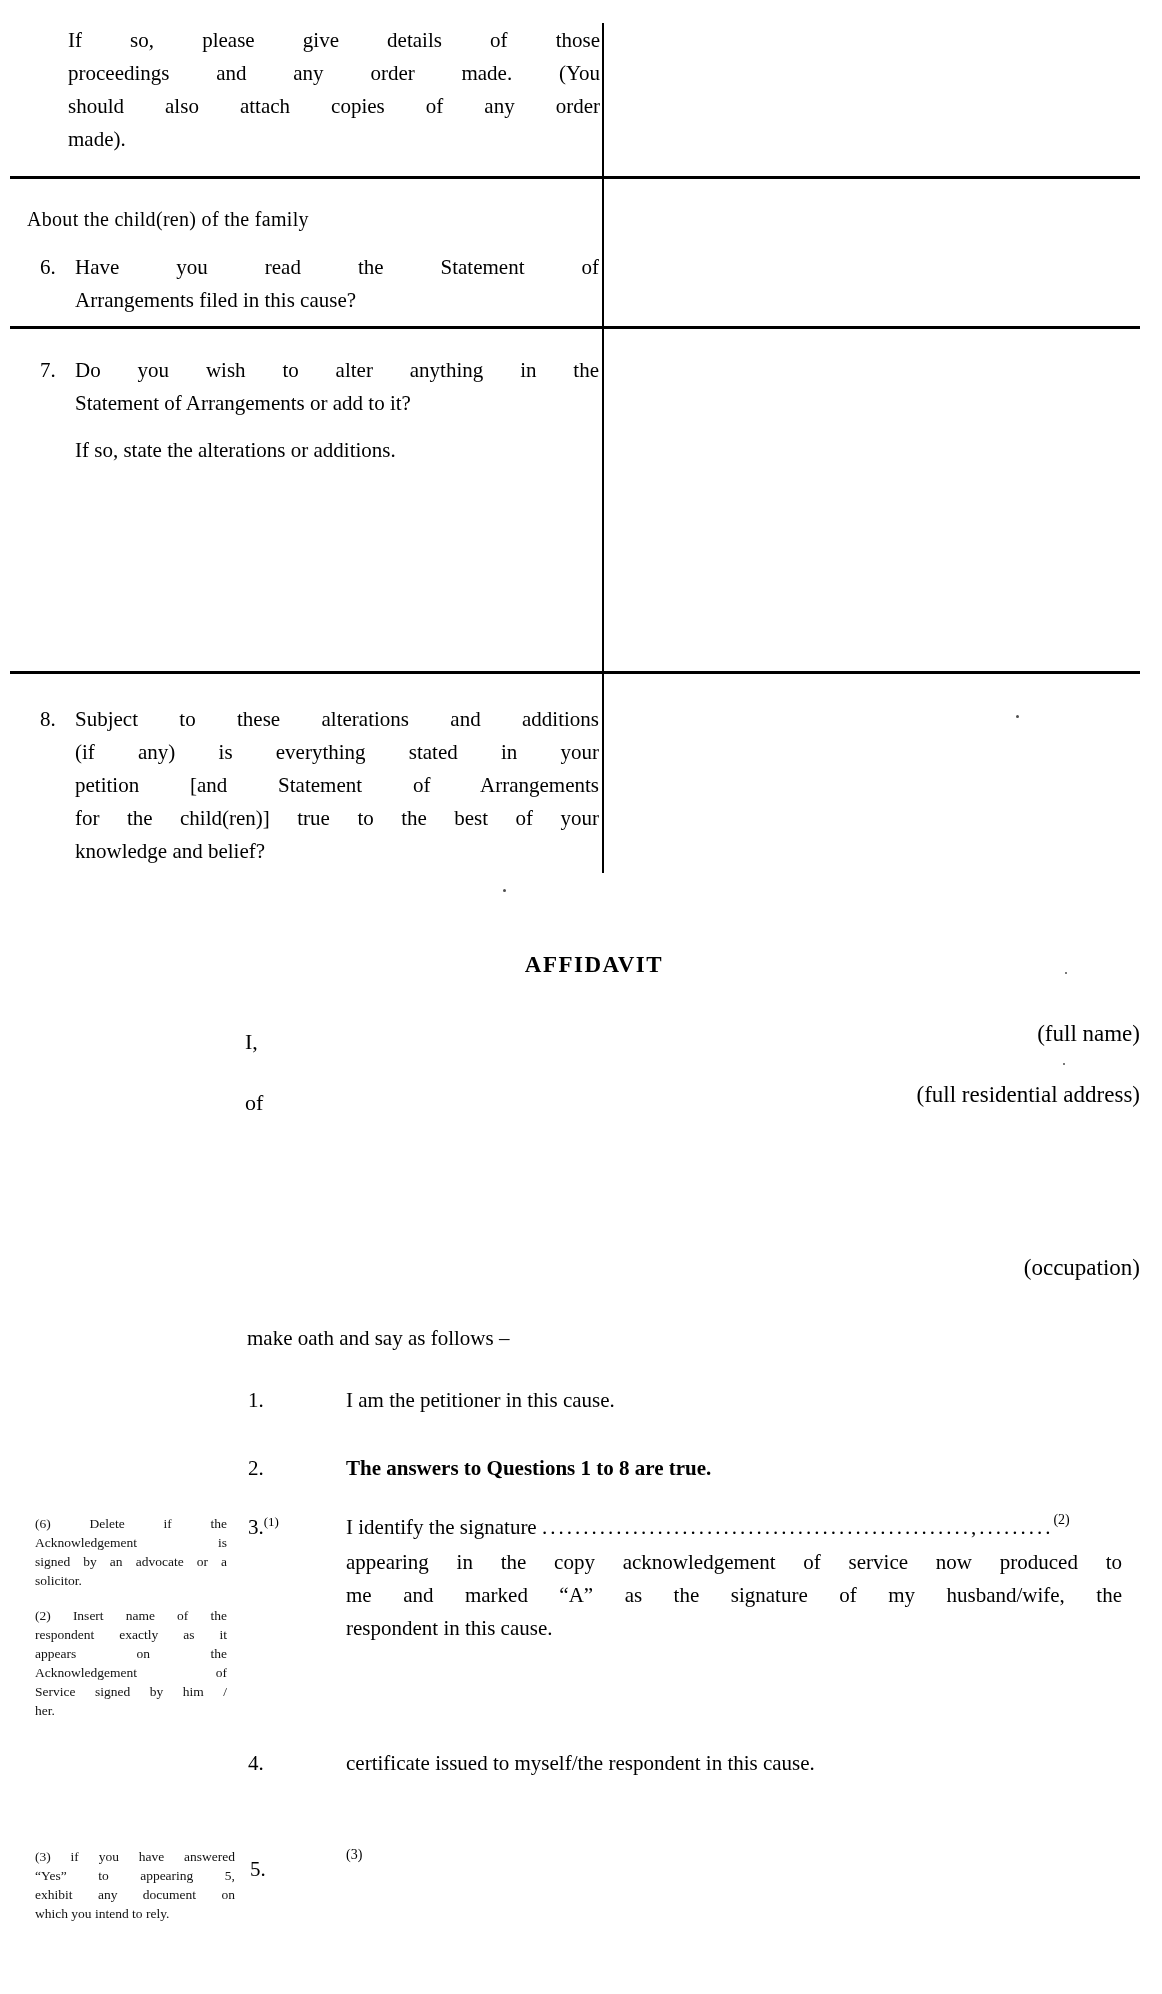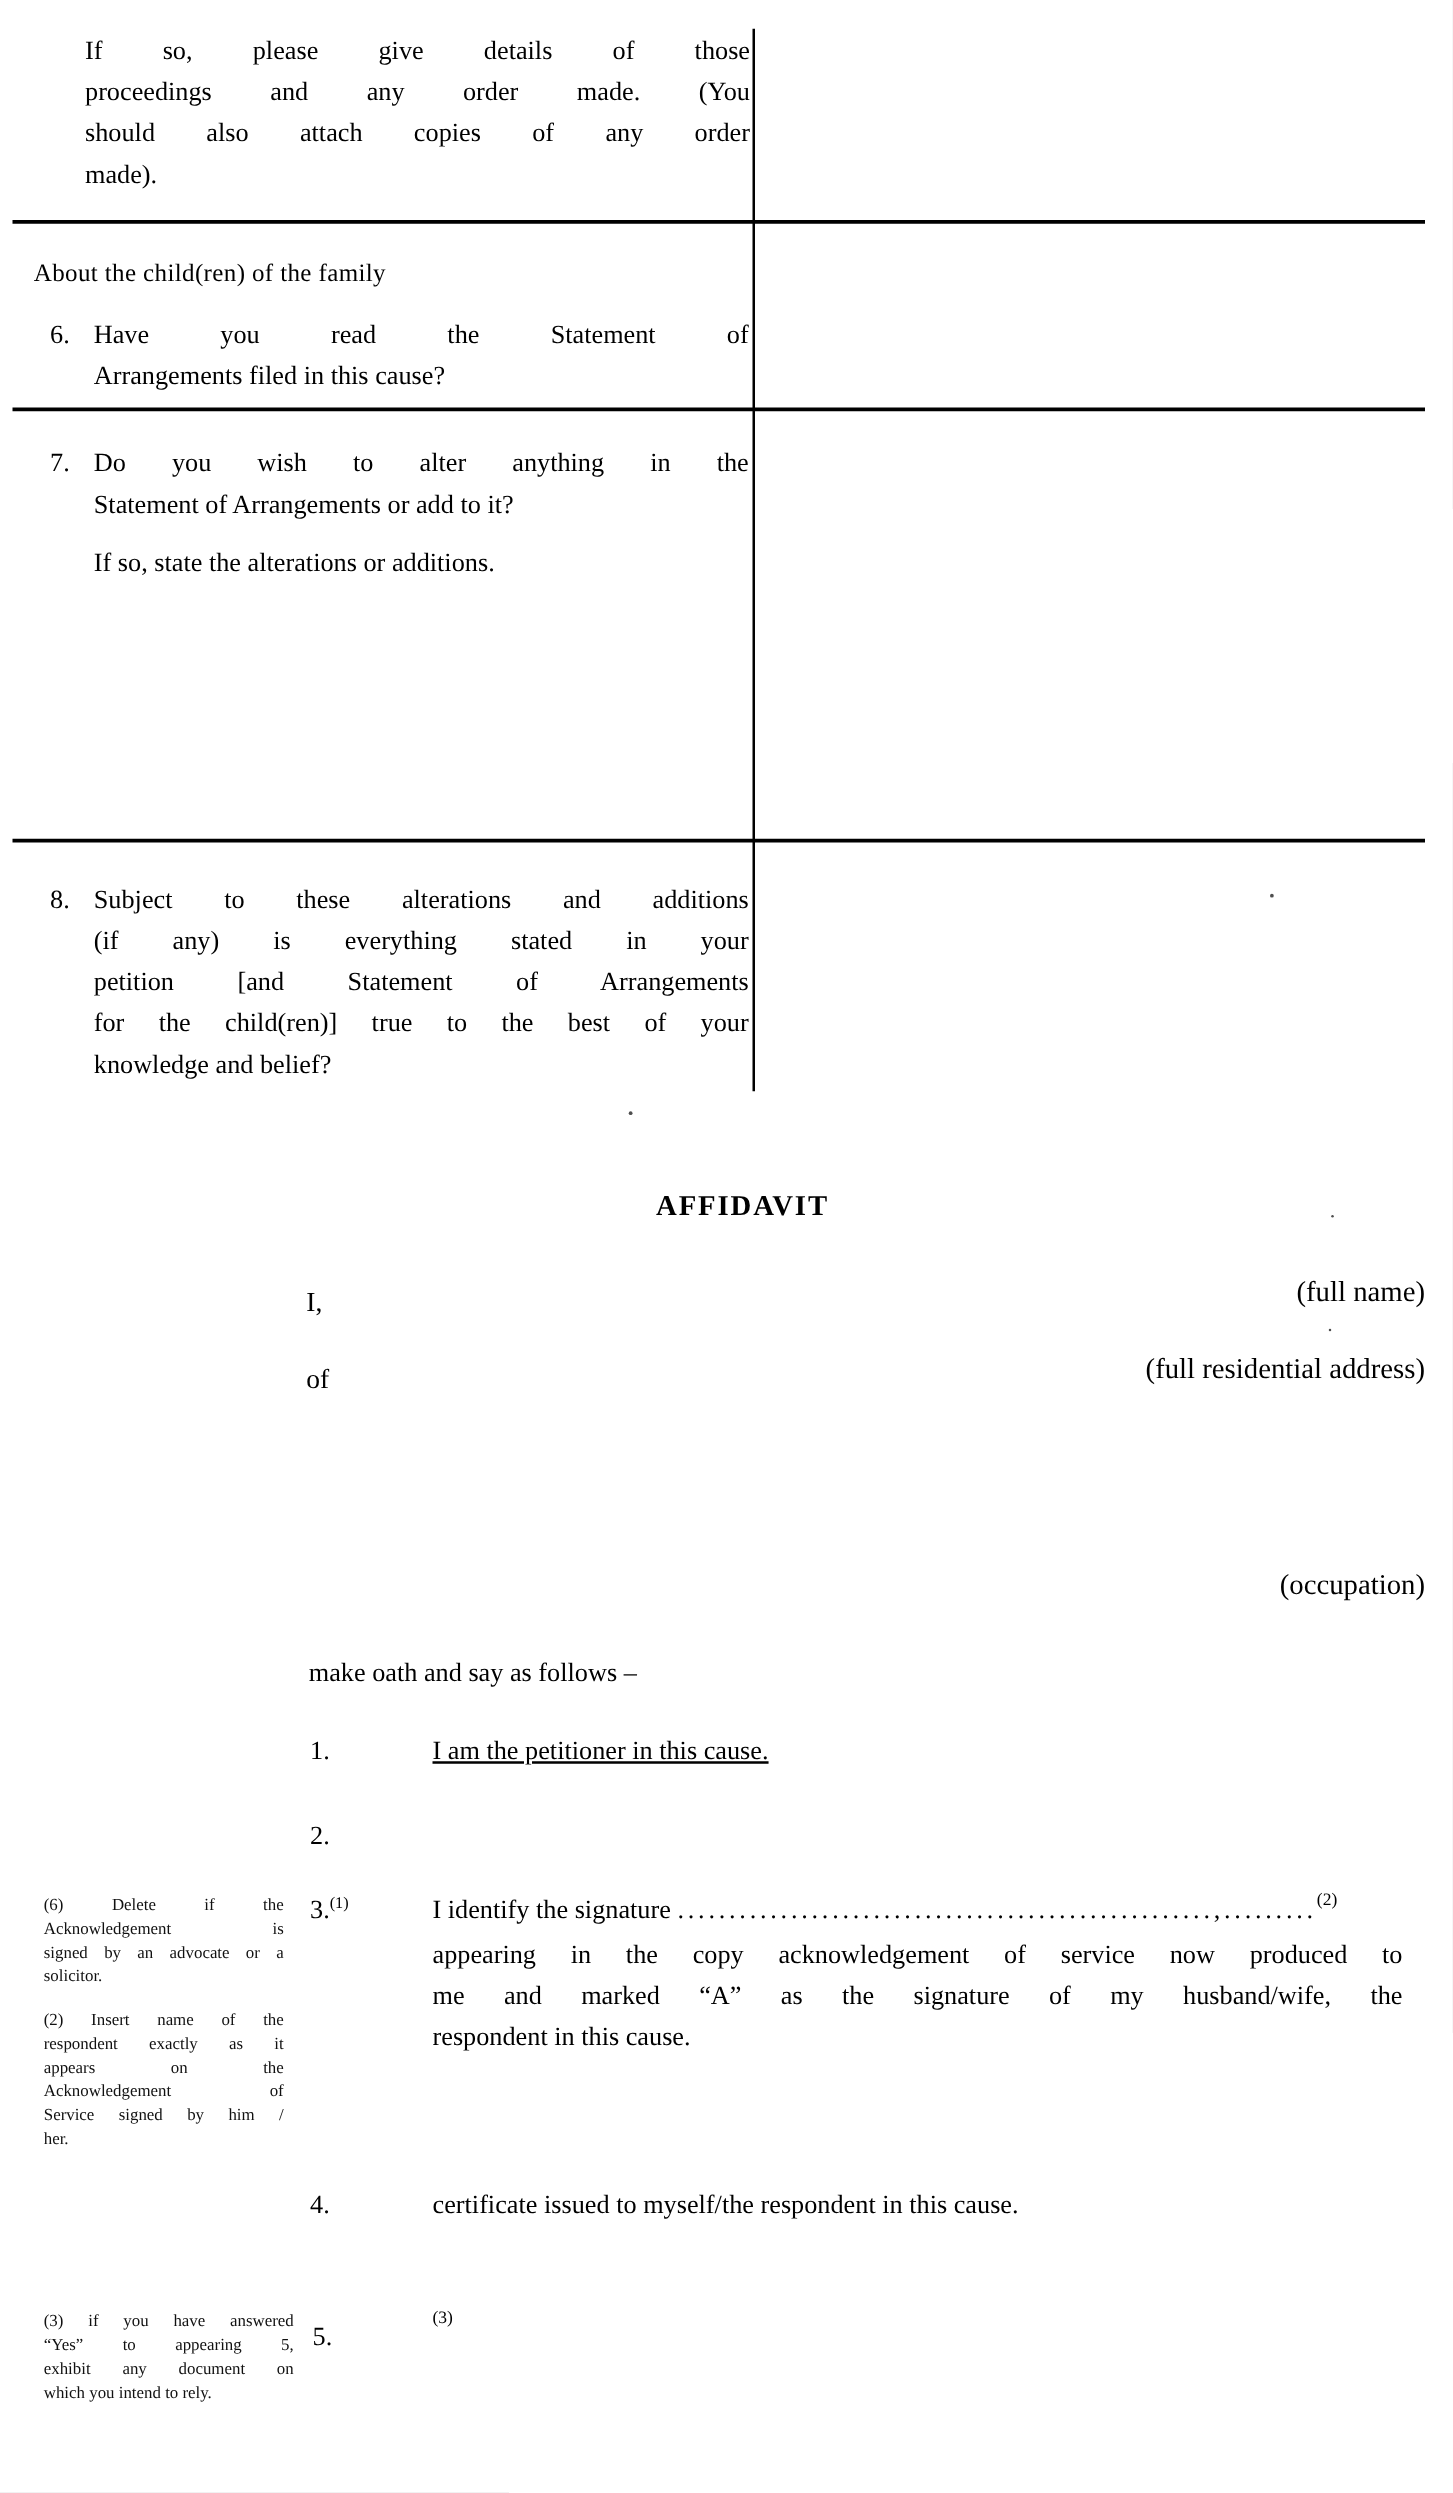--- a/index.html
+++ b/index.html
@@ -83,23 +83,24 @@
   <div class="abs hint" style="left:740px; top:1022px; width:400px;">(full name)</div>
 
   <div class="abs identity" style="left:245px; top:1088px;">of</div>
   <div class="abs hint" style="left:740px; top:1083px; width:400px;">(full residential address)</div>
 
   <div class="abs hint" style="left:740px; top:1256px; width:400px;">(occupation)</div>
 
   <div class="abs body-text" style="left:247px; top:1322px;">make oath and say as follows –</div>
 
   <div class="abs qnum" style="left:248px; top:1384px;">1.</div>
-  <div class="abs body-text" style="left:346px; top:1384px;text-decoration:underline;">I am the petitioner in this cause.</div>
+  <div class="abs body-text" style="left:346px; top:1384px;">I am the petitioner in this cause.</div>
 
   <div class="abs qnum" style="left:248px; top:1452px;">2.</div>
+  <div class="abs body-text bold" style="left:346px; top:1452px;">The answers to Questions 1 to 8 are true.</div>
 
   <div class="abs note" style="left:35px; top:1514px;">
       <div class="jl">(6) Delete if the</div>
       <div class="jl">Acknowledgement is</div>
       <div class="jl">signed by an advocate or a</div>
       <div class="jl jl-last">solicitor.</div>
     </div>
 
   <div class="abs qnum" style="left:248px; top:1511px;"><span>3.</span><span class="sup">(1)</span></div>
   <div class="abs body-text aff-text" style="left:346px; top:1511px;">

